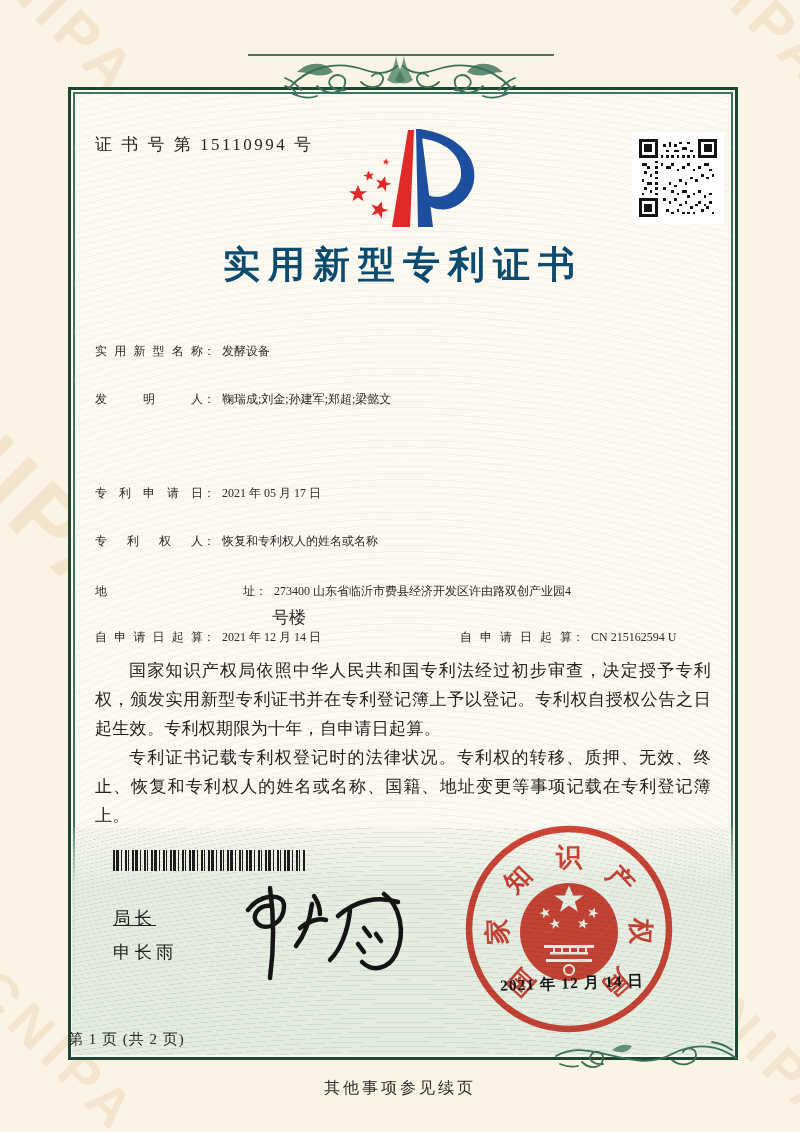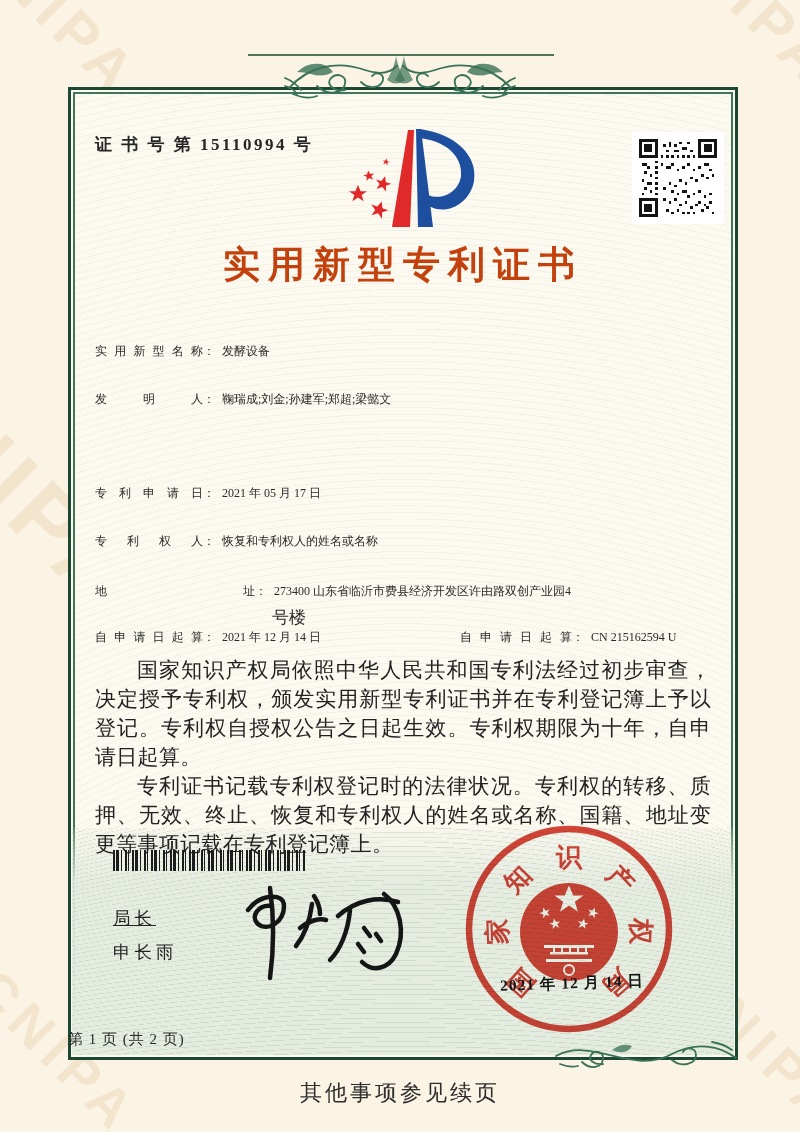--- a/index.html
+++ b/index.html
@@ -26,52 +26,52 @@
     background:repeating-radial-gradient(140% 90% at 50% 130%, rgba(150,140,105,.08) 0 1px, rgba(0,0,0,0) 1px 7px);
   }
   .green-band{
     position:absolute; left:72px; top:828px; width:662px; height:227px;
     background:
       repeating-radial-gradient(130% 80% at 50% -70%, rgba(104,146,117,.17) 0 1px, rgba(0,0,0,0) 1px 6px),
       linear-gradient(180deg, rgba(228,235,223,.15), rgba(228,235,223,.92) 55px, #e4ebdf);
   }
   .thin-line{position:absolute; left:248px; top:54px; width:306px; height:2px; background:#2e5f42; opacity:.85;}
   .orn{position:absolute;}
-  .cert-no{position:absolute; left:95px; top:133px; font-size:17px; letter-spacing:2.5px; color:#262626;font-weight:bold;}
+  .cert-no{position:absolute; left:95px; top:133px; font-size:17px; letter-spacing:2.5px; color:#262626;}
   .title{
     position:absolute; left:68px; top:240px; width:670px; text-align:center;
-    font-size:37px; font-weight:bold; letter-spacing:8px; color:#c2410c;
+    font-size:37px; font-weight:bold; letter-spacing:8px; color:#0c4a6e;
   }
   .qr-patch{position:absolute; left:632px; top:132px; width:92px; height:92px; background:#fff;}
   .row{position:absolute; left:95px; font-size:12px; white-space:nowrap; color:#2a2a2a;}
   .flabel{display:inline-block; width:108px; text-align:justify; text-align-last:justify; vertical-align:bottom;}
   .flabel.wide{width:160px;}
   .colon{margin-right:7px;}
   .g2{position:absolute; left:365px; top:0; white-space:nowrap;}
   .g2 .flabel{width:112px;}
   .addr2{position:absolute; left:272px; top:606px; font-size:17px; color:#2a2a2a;}
   .paras{position:absolute; left:95px; top:656px; width:616px;}
   .paras p{
-    margin:0; font-size:21px; line-height:29px; text-align:justify;
+    margin:0; font-size:17px; line-height:29px; text-align:justify;
     text-indent:2em; letter-spacing:.3px; color:#222;
   }
   .barcode{
     position:absolute; left:113px; top:850px; width:193px; height:21px;
     background:repeating-linear-gradient(90deg,#1c1c1c 0 2px,rgba(0,0,0,0) 2px 3px,#1c1c1c 3px 6px,rgba(0,0,0,0) 6px 8px,#1c1c1c 8px 9px,rgba(0,0,0,0) 9px 12px,#1c1c1c 12px 14px,rgba(0,0,0,0) 14px 15px,#1c1c1c 15px 16px,rgba(0,0,0,0) 16px 19px);
   }
   .signer-title{position:absolute; left:113px; top:906px; font-size:17.5px; letter-spacing:4px; color:#222;text-decoration:underline;}
   .signer-name{position:absolute; left:113px; top:940px; font-size:17.5px; letter-spacing:4px; color:#222;}
   .signature{position:absolute; left:226px; top:876px;}
   .seal{position:absolute; left:458px; top:818px; width:222px; height:222px; opacity:.93; mix-blend-mode:multiply;}
   .seal-date{
     position:absolute; left:500px; top:973px; width:160px; font-size:15.5px; font-weight:600;
     letter-spacing:1px; color:#141414; transform:rotate(-2deg); white-space:nowrap;
   }
   .page-num{position:absolute; left:68px; top:1030px; width:670px; text-align:left; font-size:15px; letter-spacing:1px; color:#2a2a2a;}
-  .cont-note{position:absolute; left:0; top:1078px; width:800px; text-align:center; font-size:22px; letter-spacing:3px; color:#2d2d2d;}
+  .cont-note{position:absolute; left:0; top:1078px; width:800px; text-align:center; font-size:16px; letter-spacing:3px; color:#2d2d2d;}
   .qr-svg rect{fill:#141414;}
   .qr-svg .w{fill:#ffffff;}
 </style>
 </head>
 <body>
 
 <div class="page">
 
   <span class="wm" style="left:-55px; top:-25px; font-size:58px;">CNIPA</span>
   <span class="wm" style="left:640px; top:-35px; font-size:58px;">CNIPA</span>

